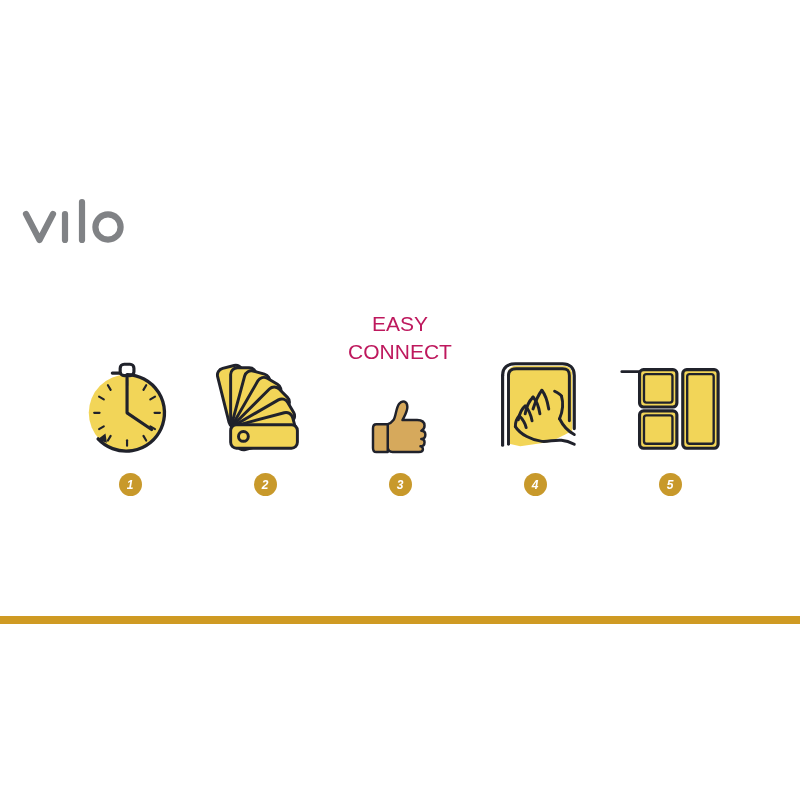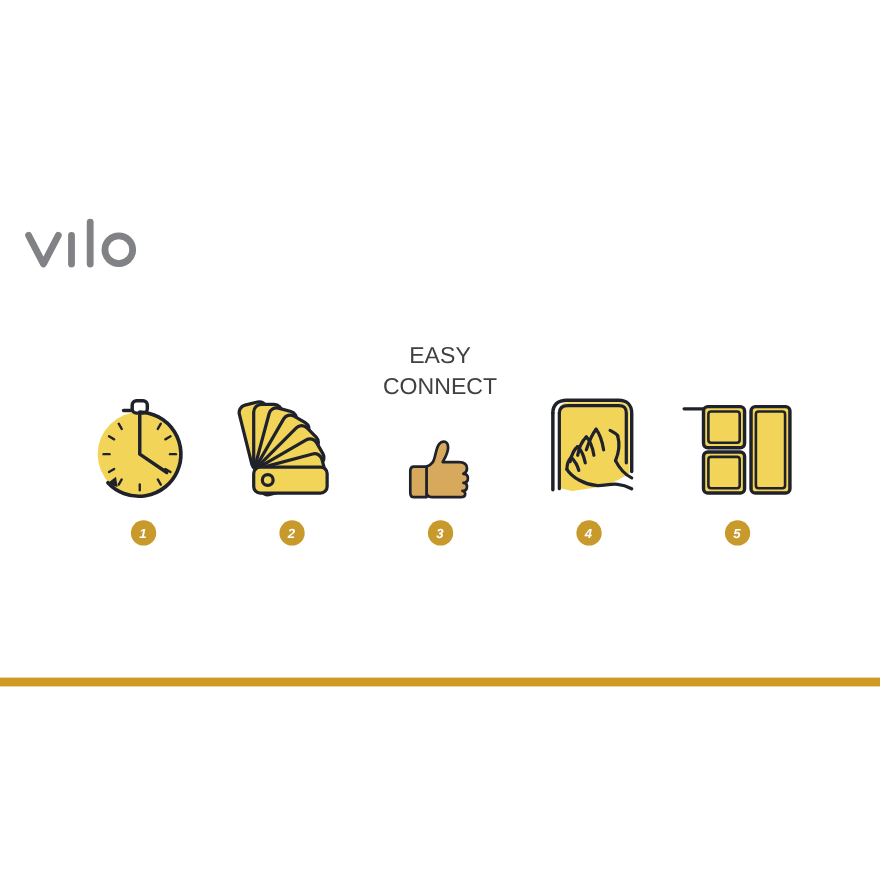--- a/index.html
+++ b/index.html
@@ -69,21 +69,21 @@
   }
 
   
   .easy-caption {
     position: absolute;
     top: 10px;
     left: 50%;
     transform: translateX(-50%);
     width: 180px;
     text-align: center;
-    color: #404040;
+    color: #be185d;
     font-size: 21px;
     line-height: 28px;
     white-space: pre-line;
   }
 
   
   .gold-bar {
     position: absolute;
     left: 0;
     top: 616px;

